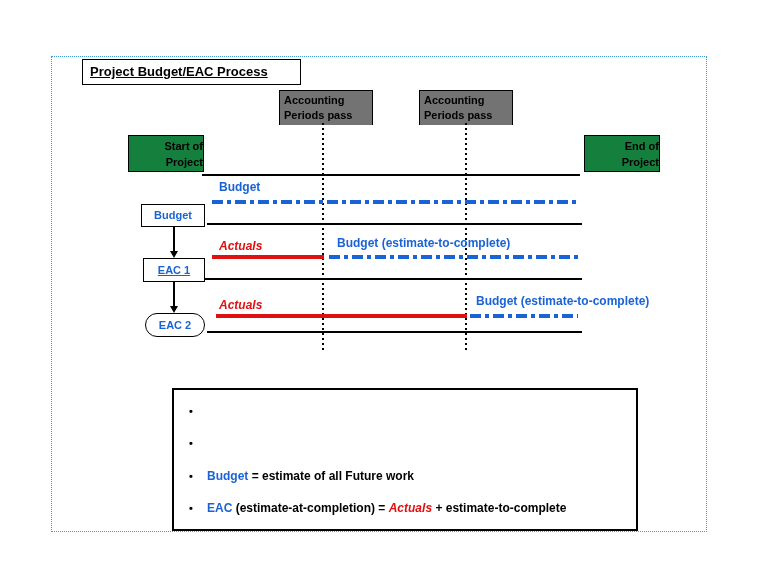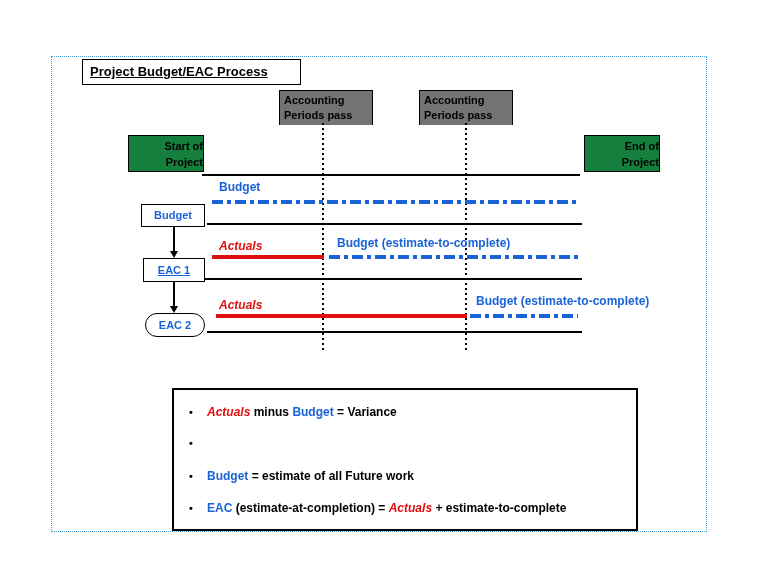--- a/index.html
+++ b/index.html
@@ -125,23 +125,20 @@
   <div class="abs arrow-line al1"></div>
   <div class="abs arrow-head ah1"></div>
   <div class="abs flow-box eac1-box">EAC 1</div>
   <div class="abs arrow-line al2"></div>
   <div class="abs arrow-head ah2"></div>
   <div class="abs flow-box eac2-box">EAC 2</div>
 
   <div class="abs legend-box">
     <div class="legend-item">
       <span class="legend-bullet">•</span>
-      <span>
-        <span class="red">Actuals</span><span> minus </span><span class="blue">Budget</span><span> = Variance</span>
-      </span>
     </div>
     <div class="legend-item">
       <span class="legend-bullet">•</span>
     </div>
     <div class="legend-item">
       <span class="legend-bullet">•</span>
       <span>
         <span class="blue">Budget</span><span> = estimate of all Future work</span>
       </span>
     </div>

